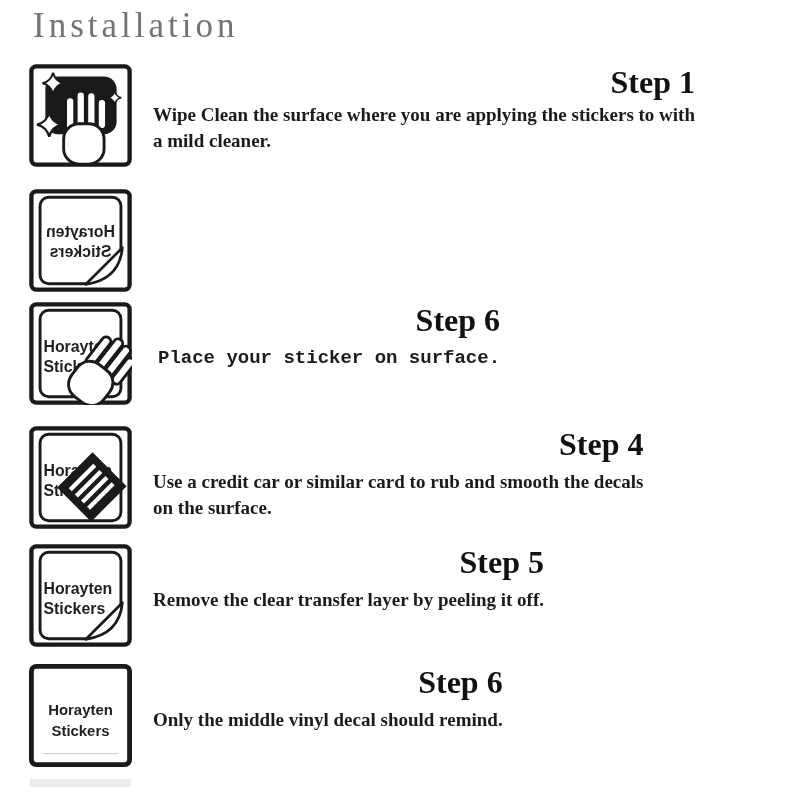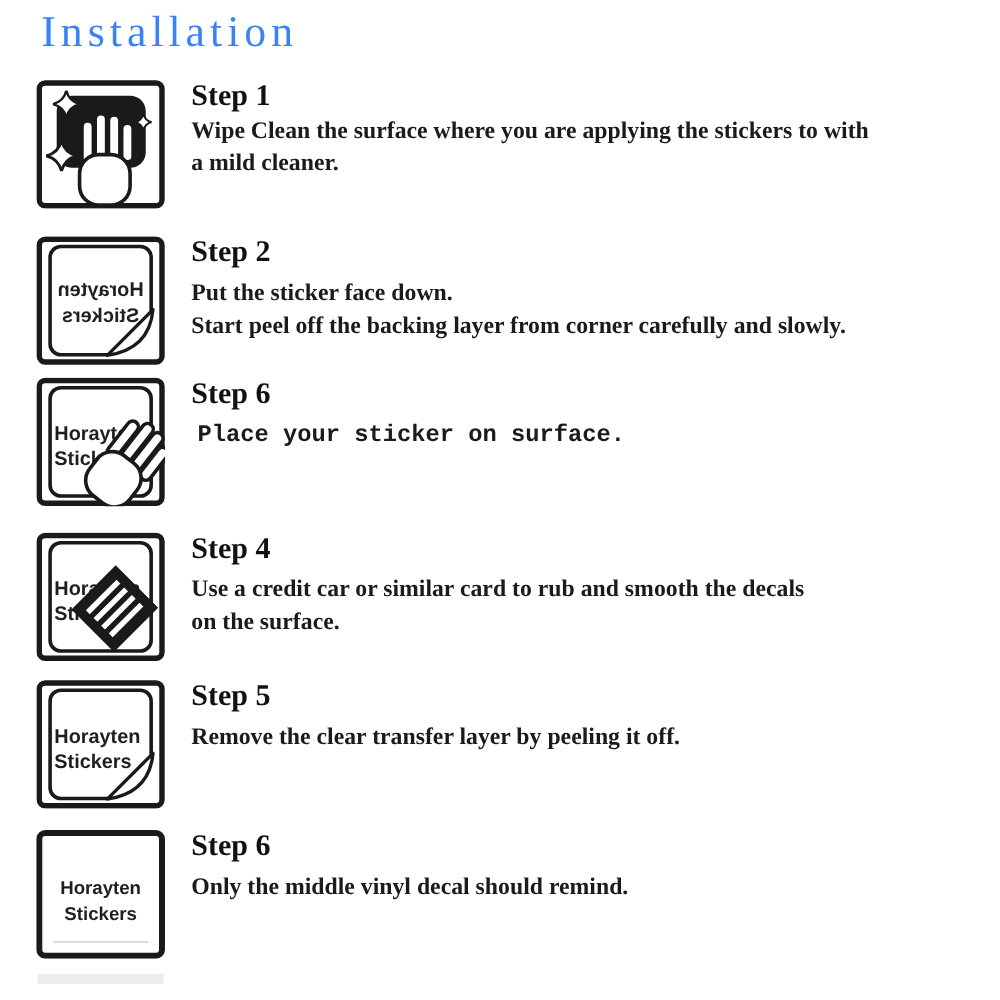--- a/index.html
+++ b/index.html
@@ -2,25 +2,25 @@
 <html><head>
 <meta charset="utf-8">
 <style>
   html,body{margin:0;padding:0;}
   body{
     width:800px;height:800px;background:#ffffff;position:relative;
     font-family:"Liberation Serif",serif;color:#1b1b1b;overflow:hidden;
   }
   .title{
     position:absolute;left:33px;top:6px;margin:0;
-    font-size:35px;font-weight:400;letter-spacing:4px;color:#3b82f6;
+    font-size:35px;font-weight:400;letter-spacing:4px;color:#737373;
   }
   .step{position:absolute;left:29px;display:flex;gap:21px;align-items:flex-start;}
   .step-icon{width:103px;height:103px;flex:none;display:block;}
-  .step-heading{margin:0 0 6px 0;font-size:24px;font-weight:700;color:#111;}
+  .step-heading{margin:0 0 6px 0;font-size:32px;font-weight:700;color:#111;text-align:right;}
   .tight .step-heading{margin-bottom:1px;}
   .line{font-size:19px;font-weight:700;line-height:26px;white-space:nowrap;}
   .indent{padding-left:5px;font-family:Liberation Mono, monospace;}
   .ink{stroke:#1a1a1a;}
   .brandtxt{
     font-family:"Liberation Sans",sans-serif;font-weight:600;
     font-size:16.5px;fill:#1f1f1f;
   }
   .brandtxt-small{
     font-family:"Liberation Sans",sans-serif;font-weight:600;
@@ -60,25 +60,20 @@
   <svg class="step-icon" viewBox="0 0 107 107">
     <rect x="2.5" y="2.5" width="102" height="102" rx="5" fill="#fff" class="ink" stroke-width="4.5"></rect>
     <rect x="11.5" y="8.5" width="84" height="90" rx="9" fill="#fff" class="ink" stroke-width="3"></rect>
     <g transform="translate(107,0) scale(-1,1)">
       <text x="53.5" y="50" text-anchor="middle" class="brandtxt">Horayten</text>
       <text x="53.5" y="71" text-anchor="middle" class="brandtxt">Stickers</text>
     </g>
     <path d="M58,101 L101,101 L101,58 Z" fill="#fff"></path>
     <path d="M59,99 L97,61 Q94,94 59,99 Z" fill="#fff" class="ink" stroke-width="2.8" stroke-linejoin="round"></path>
   </svg>
-  <div class="content">
-    <h2 class="step-heading">Step 2</h2>
-    <div class="line">Put the sticker face down.</div>
-    <div class="line">Start peel off the backing layer from corner carefully and slowly.</div>
-  </div>
 </div>
 
 <div class="step" style="top:302px;">
   <svg class="step-icon" viewBox="0 0 107 107">
     <rect x="2.5" y="2.5" width="102" height="102" rx="5" fill="#fff" class="ink" stroke-width="4.5"></rect>
     <rect x="11.5" y="8.5" width="84" height="90" rx="9" fill="#fff" class="ink" stroke-width="3"></rect>
     <text x="15" y="52" class="brandtxt">Horayten</text>
     <text x="15" y="73" class="brandtxt">Stickers</text>
     <use href="#hand-shape" transform="translate(18,4) rotate(38 55 66)"></use>
   </svg>

